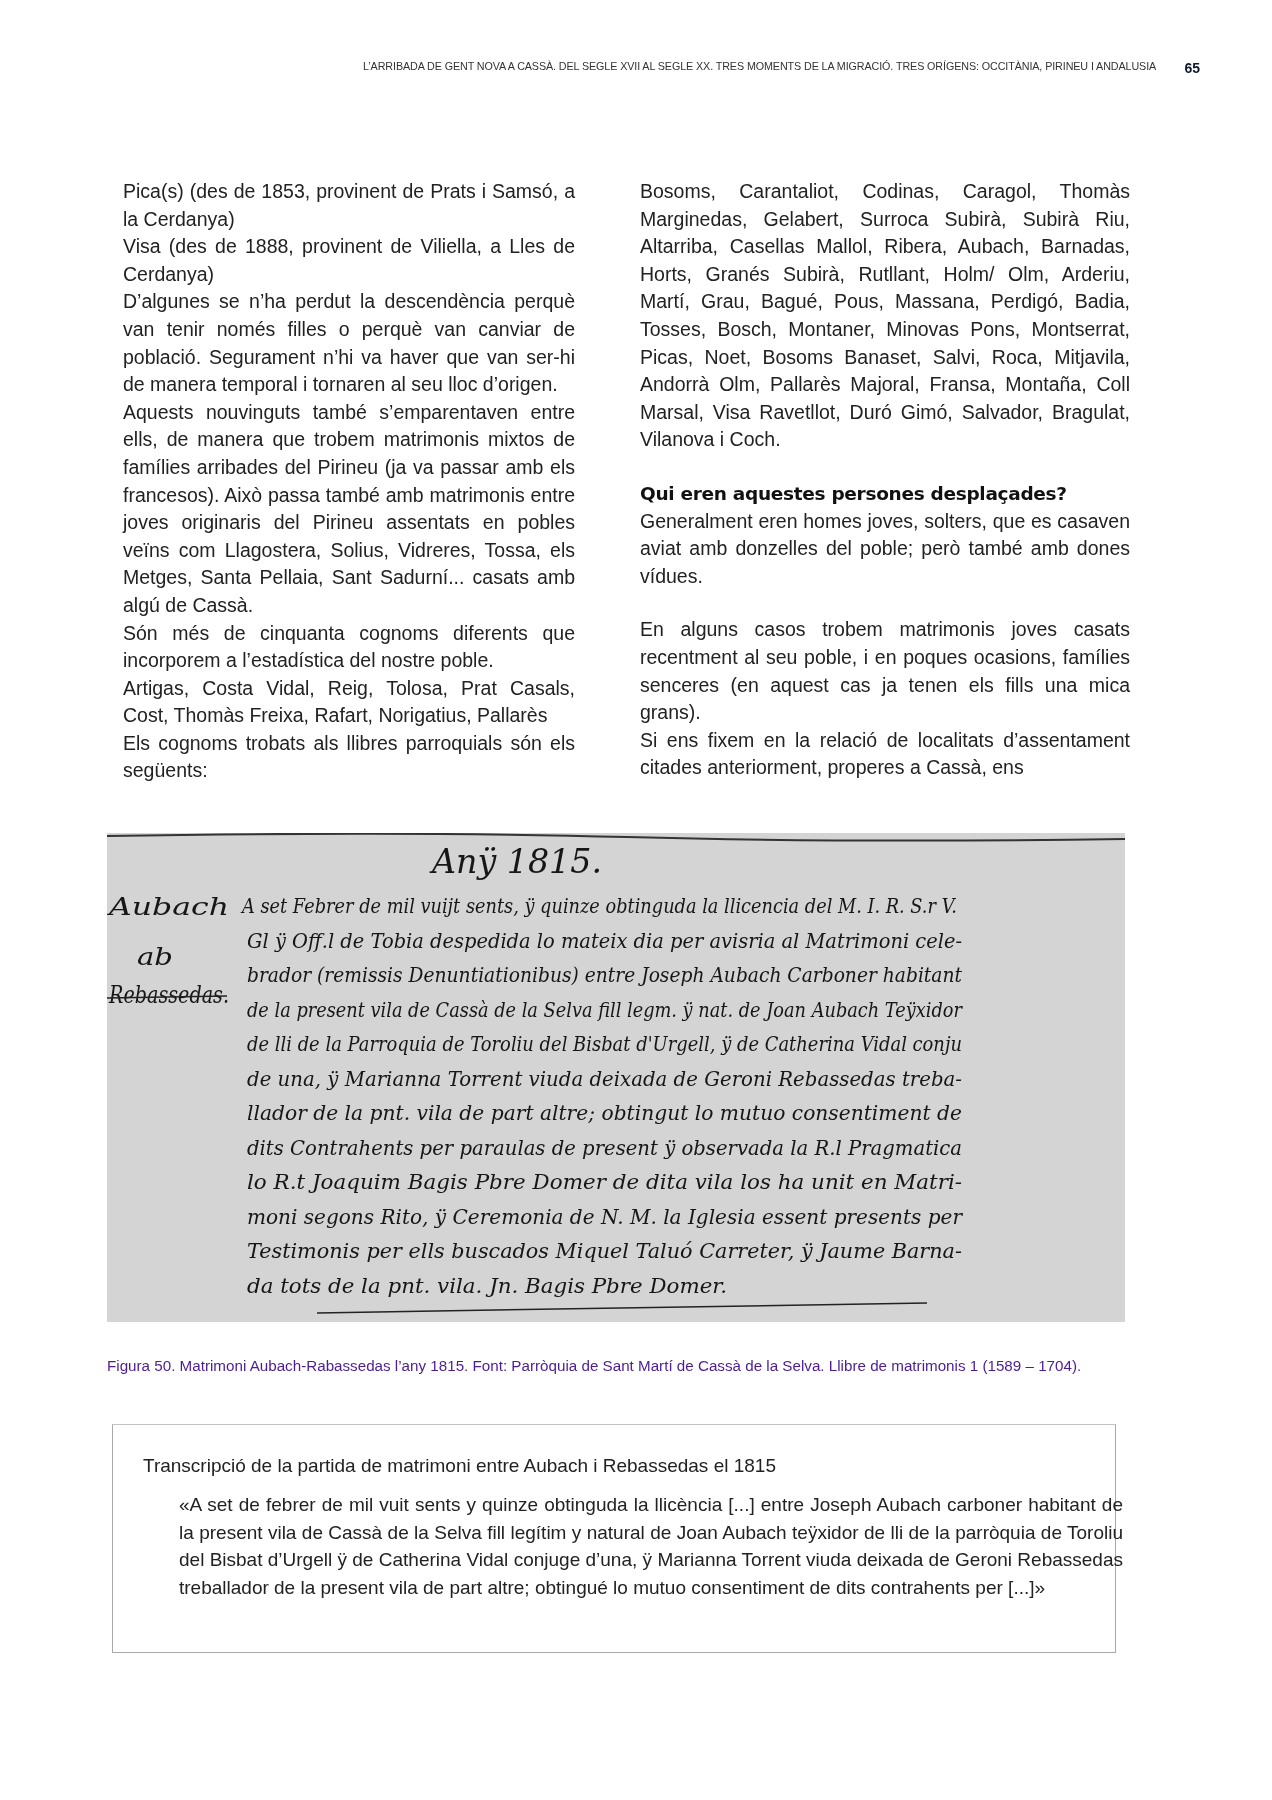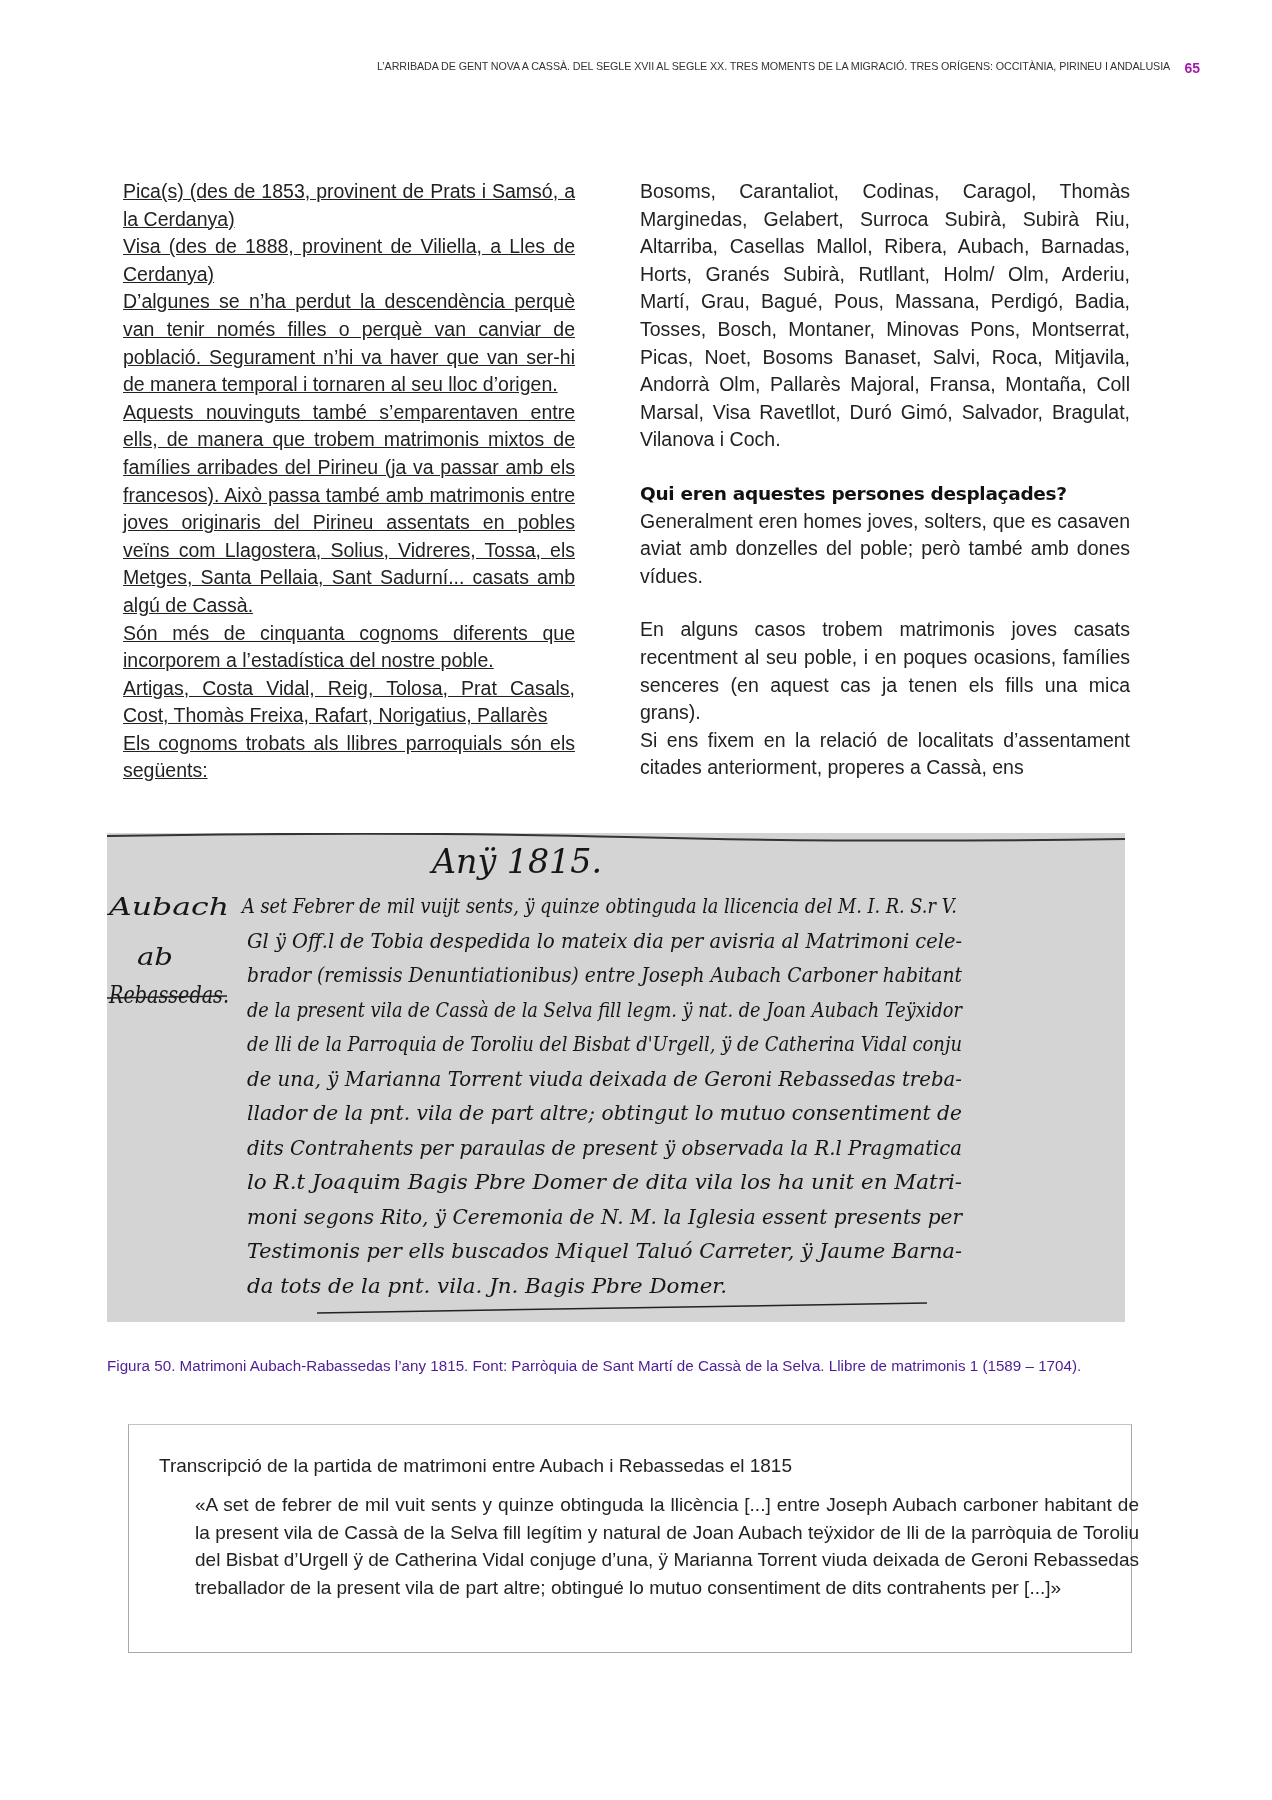--- a/index.html
+++ b/index.html
@@ -1,29 +1,29 @@
 <!DOCTYPE html>
 <html><head>
 <meta charset="utf-8">
 <style>
   html, body { margin: 0; padding: 0; background: #ffffff; }
   body { width: 1272px; height: 1800px; position: relative; overflow: hidden; color: #1e1e1e; font-family: "Liberation Sans", sans-serif; }
   .running-header { position: absolute; top: 60px; left: 200px; width: 1000px; display: flex; justify-content: flex-end; align-items: flex-start; }
   .running-title { font-size: 11.2px; letter-spacing: -0.1px; color: #333; transform: scaleX(0.96); transform-origin: right; }
-  .page-number { font-size: 14px; font-weight: bold; margin-left: 14px; color: #a21caf; }
+  .page-number { font-size: 14px; font-weight: bold; margin-left: 28px; color: #0f172a; }
   .col { position: absolute; top: 178px; width: 452px; font-size: 19.5px; line-height: 27.6px; text-align: justify; color: #222; }
   .col p { margin: 0; }
-  .col-left { left: 123px; text-decoration: underline; }
+  .col-left { left: 123px; }
   .col-right { left: 640px; width: 490px; }
   .gap { height: 26px; }
   .section-heading { font-family: "DejaVu Sans", sans-serif; font-weight: bold; font-size: 18.5px; color: #111; letter-spacing: -0.3px; }
   .manuscript { position: absolute; left: 107px; top: 833px; width: 1018px; height: 489px; background: linear-gradient(180deg, #d9d9d9 0%, #d2d2d2 40%, #cfcfcf 100%); overflow: hidden; }
   .manuscript svg { width: 100%; height: 100%; display: block; }
   .caption { position: absolute; left: 107px; top: 1335px; width: 1018px; font-size: 15.2px; line-height: 22px; color: #4c1d95; text-align: justify; margin-top: 20px; }
-  .transcript-box { position: absolute; left: 128px; top: 1424px; width: 1004px; height: 229px; border: 1.5px solid #a8a8a8; border-top-color: #c4c4c4; box-sizing: border-box; }
+  .transcript-box { position: absolute; left: 112px; top: 1424px; width: 1004px; height: 229px; border: 1.5px solid #a8a8a8; border-top-color: #c4c4c4; box-sizing: border-box; }
   .transcript-title { position: absolute; left: 30px; top: 30px; font-size: 19px; color: #222; }
   .transcript-body { position: absolute; left: 30px; top: 66px; width: 944px; font-size: 19px; line-height: 27.5px; color: #222; text-align: justify; margin-left: 36px; }
 </style>
 </head>
 <body>
 
 <header class="running-header">
   <span class="running-title">L’ARRIBADA DE GENT NOVA A CASSÀ. DEL SEGLE XVII AL SEGLE XX. TRES MOMENTS DE LA MIGRACIÓ. TRES ORÍGENS: OCCITÀNIA, PIRINEU I ANDALUSIA</span>
   <span class="page-number">65</span>
 </header>

